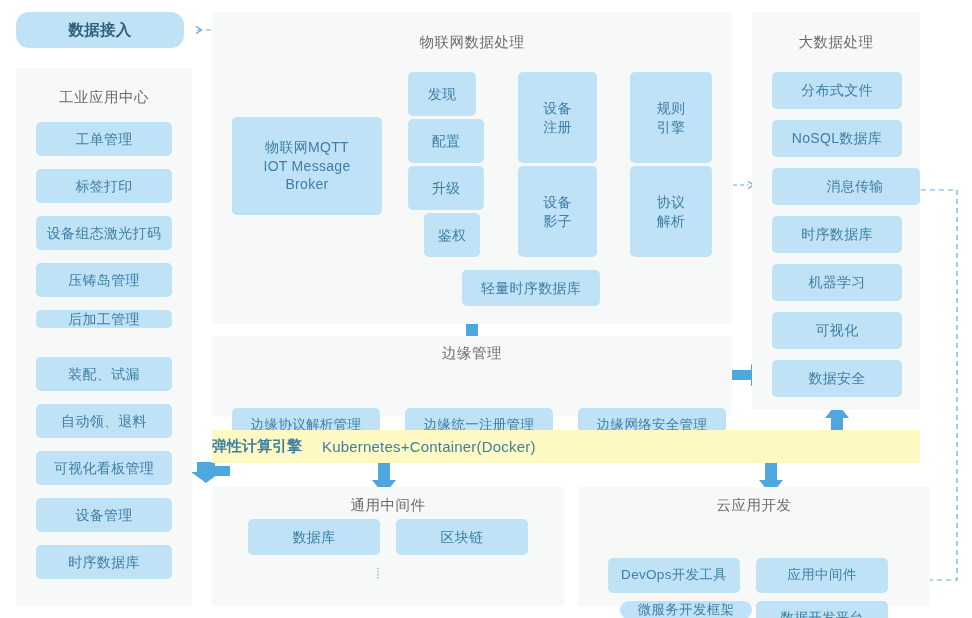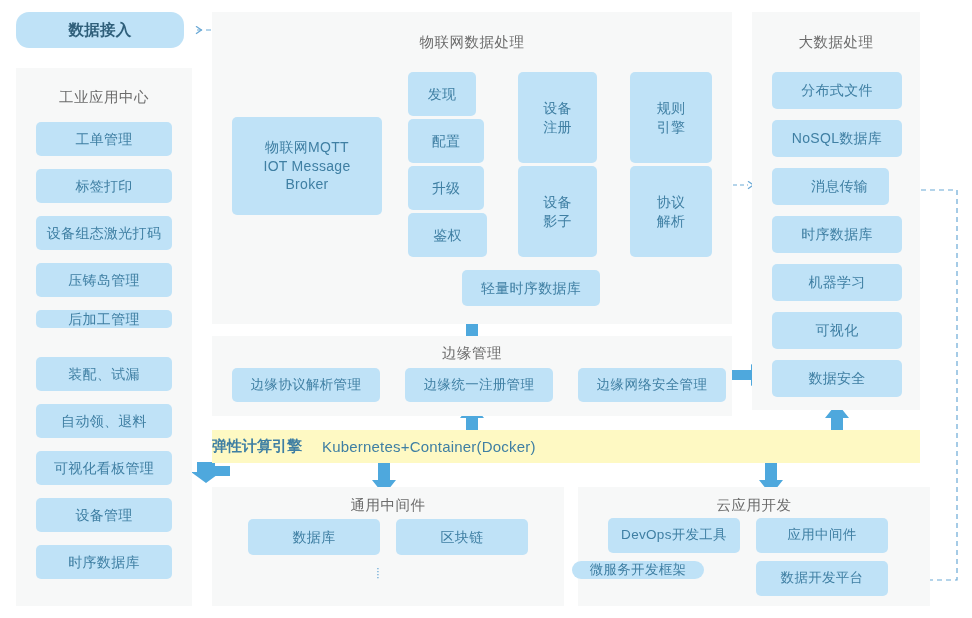--- a/index.html
+++ b/index.html
@@ -43,21 +43,21 @@
     line-height:1.35;
     box-sizing:border-box;
     letter-spacing:0.3px;
   }
   .box.strong{
     font-weight:bold;
     color:#2f5f7a;
     font-size:15.5px;
   }
   .box.multiline{white-space:pre-line;}
-  .box.wide-text{font-size:13.5px;}
+  .box.wide-text{font-size:13.5px;margin-top:40px;}
   
   .bar{
     position:absolute;
     background:#fef9c3;
     color:#3f7fa3;
     display:flex;
     align-items:center;
     font-size:15px;
     box-sizing:border-box;
   }
@@ -186,40 +186,40 @@
   <div class="panel" style="left:212px;top:12px;width:520px;height:312px;"></div>
   <div class="panel-title" style="left:212px;top:33px;width:520px;">物联网数据处理</div>
 
   <div class="box multiline" style="left:232px;top:117px;width:150px;height:98px;">物联网MQTT
 IOT Message
 Broker</div>
 
   <div class="box" style="left:408px;top:72px;width:68px;height:44px;">发现</div>
   <div class="box" style="left:408px;top:119px;width:76px;height:44px;">配置</div>
   <div class="box" style="left:408px;top:166px;width:76px;height:44px;">升级</div>
-  <div class="box" style="left:408px;top:213px;width:79px;height:44px;">鉴权</div>
+  <div class="box" style="left:424px;top:213px;width:56px;height:44px;">鉴权</div>
 
   <div class="box multiline" style="left:518px;top:72px;width:79px;height:91px;">设备
 注册</div>
   <div class="box multiline" style="left:518px;top:166px;width:79px;height:91px;">设备
 影子</div>
 
   <div class="box multiline" style="left:630px;top:72px;width:82px;height:91px;">规则
 引擎</div>
   <div class="box multiline" style="left:630px;top:166px;width:82px;height:91px;">协议
 解析</div>
 
   <div class="box" style="left:462px;top:270px;width:138px;height:36px;">轻量时序数据库</div>
 
   <div class="panel" style="left:752px;top:12px;width:168px;height:398px;"></div>
   <div class="panel-title" style="left:752px;top:33px;width:168px;">大数据处理</div>
 
   <div class="box" style="left:772px;top:72px;width:130px;height:37px;">分布式文件</div>
   <div class="box" style="left:772px;top:120px;width:130px;height:37px;">NoSQL数据库</div>
-  <div class="box" style="left:772px;top:168px;width:117px;height:37px;padding-left:18px;">消息传输</div>
+  <div class="box" style="left:772px;top:168px;width:148px;height:37px;padding-left:18px;">消息传输</div>
   <div class="box" style="left:772px;top:216px;width:130px;height:37px;">时序数据库</div>
   <div class="box" style="left:772px;top:264px;width:130px;height:37px;">机器学习</div>
   <div class="box" style="left:772px;top:312px;width:130px;height:37px;">可视化</div>
   <div class="box" style="left:772px;top:360px;width:130px;height:37px;">数据安全</div>
 
   <div class="panel" style="left:212px;top:336px;width:520px;height:80px;"></div>
   <div class="panel-title" style="left:212px;top:344px;width:520px;">边缘管理</div>
 
   <div class="box wide-text" style="left:232px;top:368px;width:148px;height:34px;">边缘协议解析管理</div>
   <div class="box wide-text" style="left:405px;top:368px;width:148px;height:34px;">边缘统一注册管理</div>
@@ -240,16 +240,16 @@
     <span>·</span>
     <span>·</span>
     <span>·</span>
   </div>
 
   <div class="panel" style="left:578px;top:487px;width:352px;height:119px;"></div>
   <div class="panel-title" style="left:578px;top:496px;width:352px;">云应用开发</div>
 
   <div class="box wide-text" style="left:608px;top:518px;width:132px;height:35px;">DevOps开发工具</div>
   <div class="box wide-text" style="left:756px;top:518px;width:132px;height:35px;">应用中间件</div>
-  <div class="box wide-text" style="left:572px;top:561px;width:132px;height:18px;border-radius:16px;">微服务开发框架</div>
+  <div class="box wide-text" style="left:620px;top:561px;width:132px;height:18px;border-radius:16px;">微服务开发框架</div>
   <div class="box wide-text" style="left:756px;top:561px;width:132px;height:35px;">数据开发平台</div>
 
 </div>
 
 </body></html>

